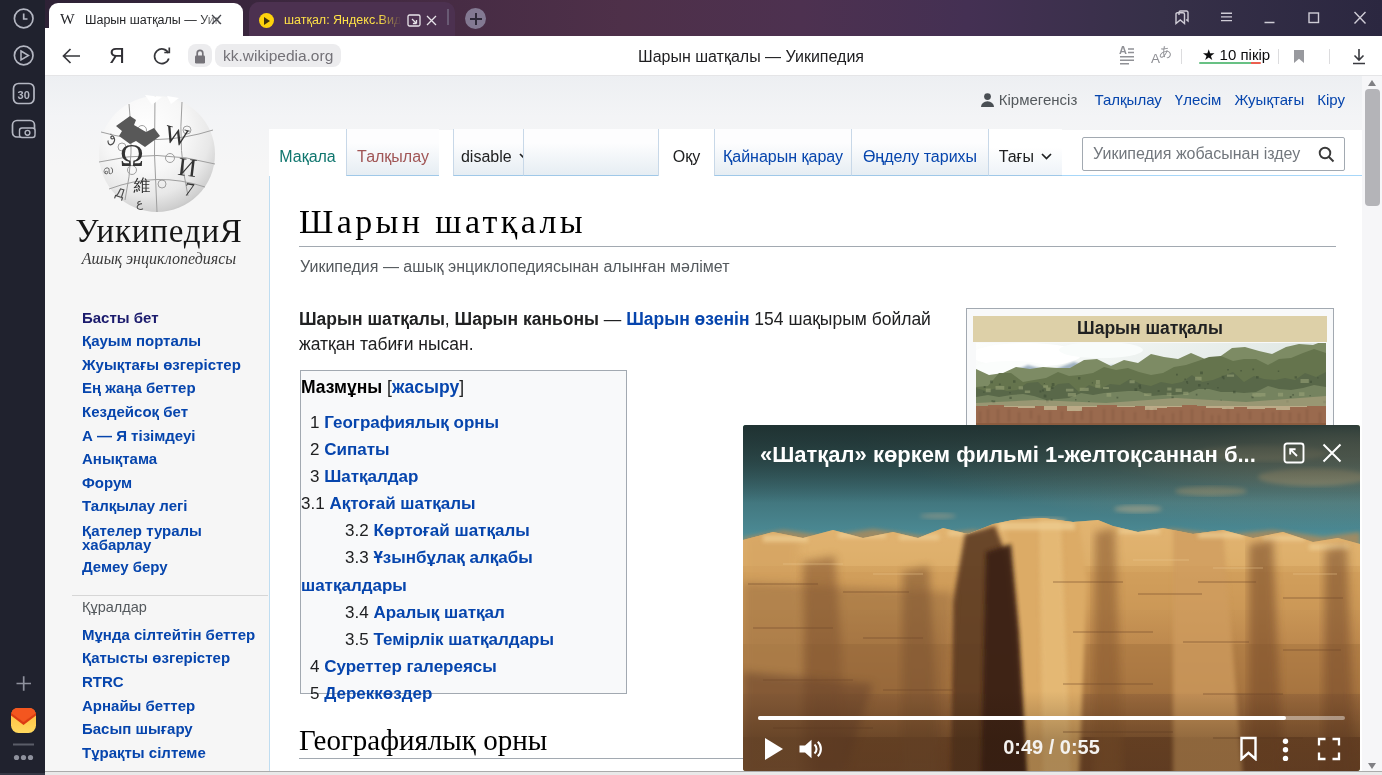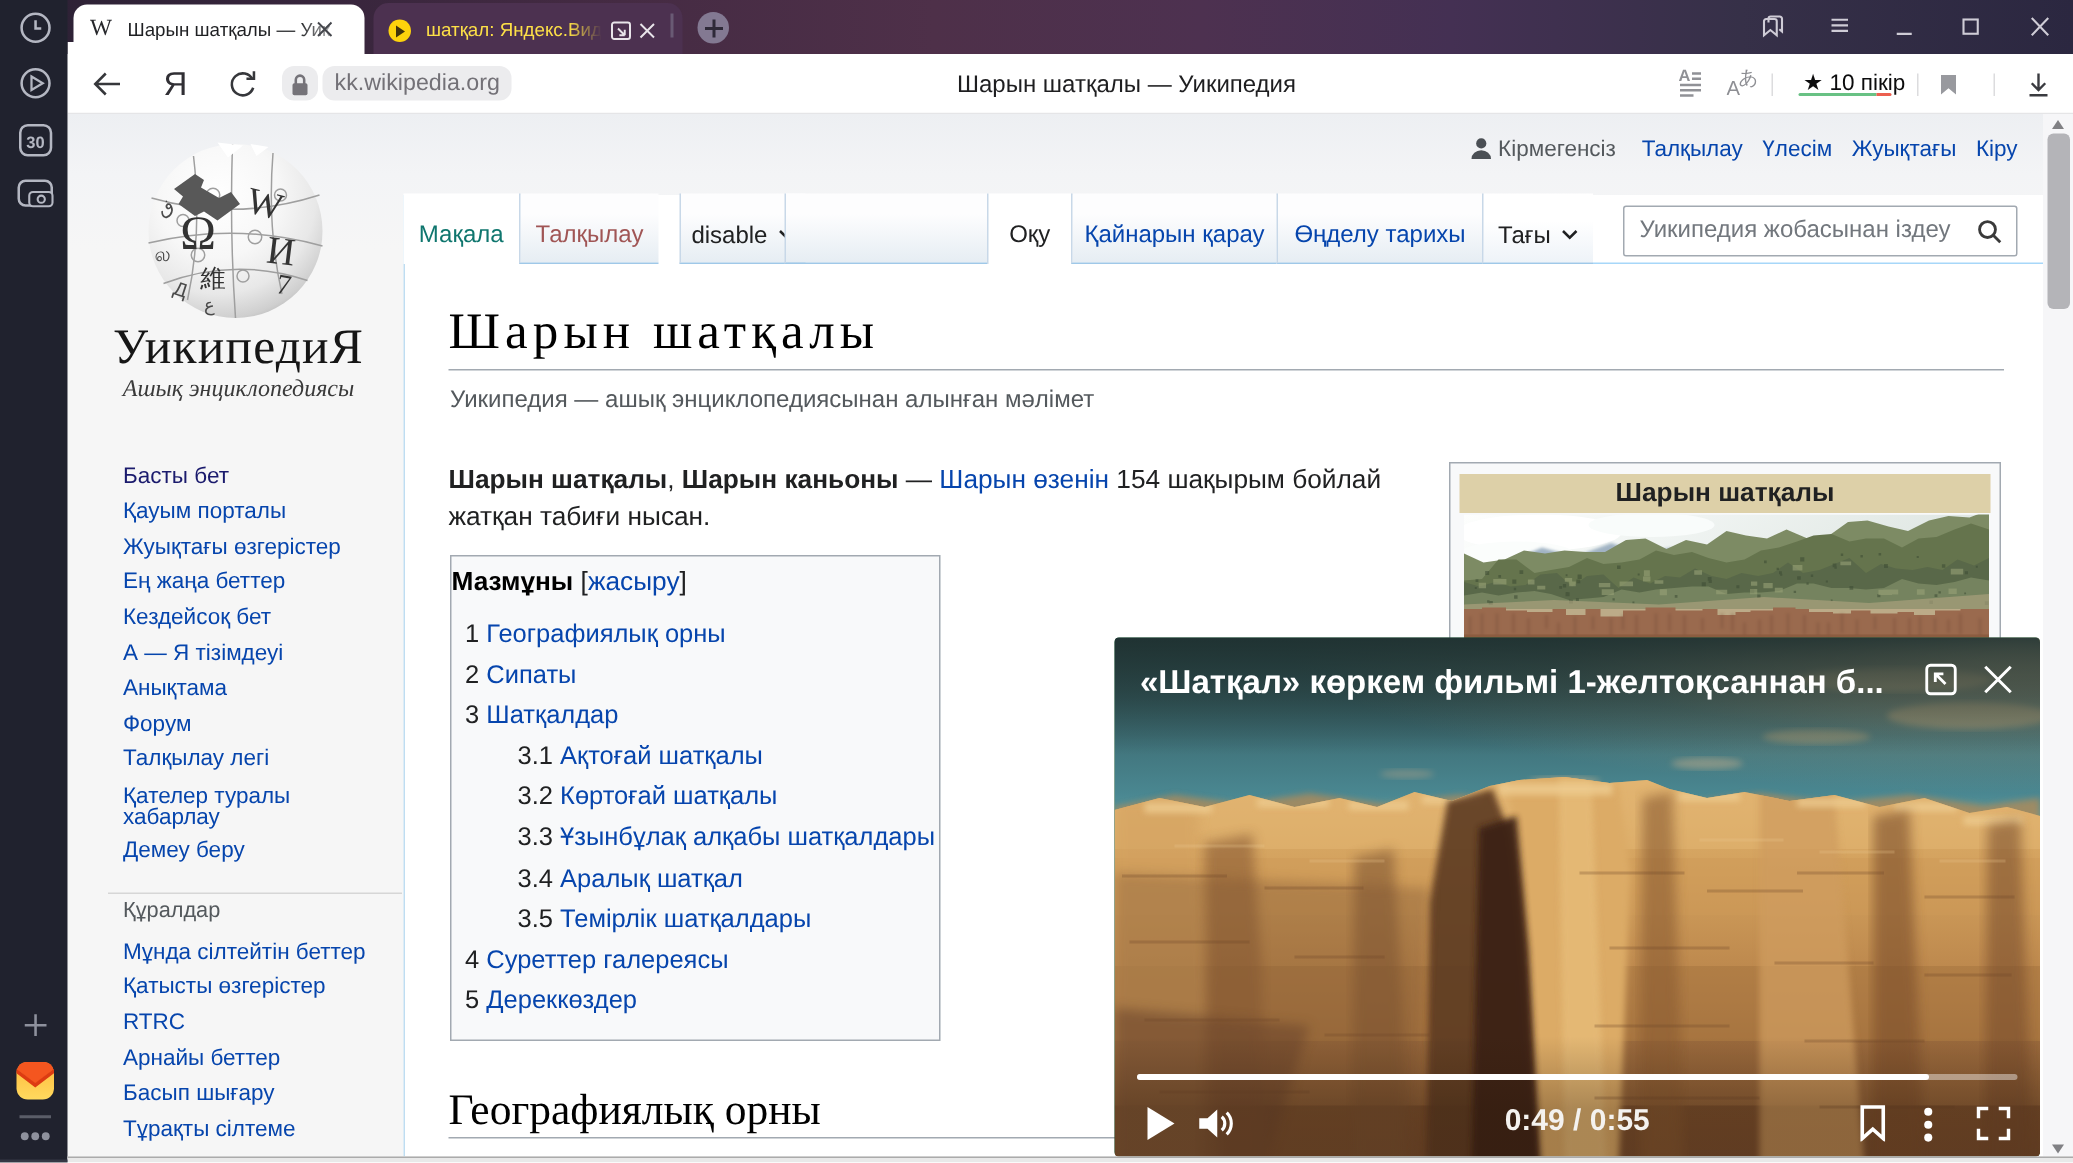--- a/index.html
+++ b/index.html
@@ -30,21 +30,21 @@
 
   
   .abar-ic { position:absolute; top:0; height:40px; }
   #lockpill { position:absolute; left:143px; top:8px; width:24px; height:23px; background:#ececee; border-radius:8px; }
   #urlpill { position:absolute; left:170px; top:8px; height:23px; background:#ececee; border-radius:8px; padding:0 8px; font-size:15.5px; line-height:23px; color:#737177; }
   #pagetitle { position:absolute; left:455px; top:12px; width:502px; text-align:center; font-size:16px; color:#1e1e20; }
 
   
   #page { left:45px; top:76px; width:1317px; height:695px; background:linear-gradient(#edeff2 0px, #f3f4f6 40px, #f6f6f6 90px); z-index:1; overflow:hidden;}
   #contentbg { position:absolute; left:224px; top:54px; width:1093px; height:641px; background:#fff; border-left:1px solid #bfddf1; }
-  a { text-decoration:none; }
+  a { text-decoration:none;font-weight:bold; }
   .bl { color:#0645ad; }
   .rl { color:#a05555; }
   .gray { color:#54595d; }
 
   #pbar { position:absolute; left:0px; top:16px; width:1300px; text-align:right; font-size:15px; line-height:16px; color:#54595d; }
   #pbar span { margin-left:13px; }
 
   #logo { position:absolute; left:12px; top:16px; width:200px; text-align:center; }
 
   .nav { position:absolute; left:37px; font-size:15px; line-height:15px; white-space:nowrap; }
@@ -72,21 +72,21 @@
   #infobox .hd { margin:7px 6px 0 6px; background:#ddd0a8; text-align:center; font-weight:bold; font-size:17.5px; color:#202122; padding:2px 0 3px 0; }
   #infobox .img { position:absolute; left:9px; top:34px; }
 
   
   #scroll { left:1362px; top:76px; width:20px; height:699px; background:#f6f6f8; z-index:2; }
   #thumb { position:absolute; left:2.5px; top:13px; width:15px; height:117px; background:#b4b4b8; border-radius:4px; }
 
   #bottomstrip { left:45px; top:771px; width:1337px; height:4px; background:#e9e9e9; border-top:1px solid #ababab; z-index:40; }
 
   
-  #pip { left:743px; top:425px; width:617px; height:346px; z-index:35; border-radius:3px; overflow:hidden; background:#14532d; }
+  #pip { left:743px; top:425px; width:617px; height:346px; z-index:35; border-radius:3px; overflow:hidden; background:#86efac; }
   #pip-title { position:absolute; left:0; top:0; width:100%; height:78px;
      background:linear-gradient(rgba(30,48,48,0.92), rgba(30,48,48,0.55) 50%, rgba(30,48,48,0)); }
   #pip-title .t { position:absolute; left:17px; top:17px; font-size:22px; font-weight:600; color:#fff; }
   #pip-controls { position:absolute; left:0; bottom:0; width:100%; height:80px; color:#fff; background:linear-gradient(rgba(40,22,10,0), rgba(40,22,10,0.30) 60%); }
   .pbar { position:absolute; left:15px; top:25px; height:4px; border-radius:2px; background:rgba(255,255,255,0.42); width:587px; }
   .pbar .fill { position:absolute; left:0; top:0; height:4px; border-radius:2px; background:#fff; width:528px; }
   #ptime { position:absolute; left:0; width:100%; text-align:center; top:45px; font-size:20px; font-weight:600; color:#f4f2ef; }
 </style>
 </head>
 <body>
@@ -266,21 +266,21 @@
   <div id="subtitle">Уикипедия — ашық энциклопедиясынан алынған мәлімет</div>
 
   <div id="para"><b>Шарын шатқалы</b>, <b>Шарын каньоны</b> — <a class="bl">Шарын өзенін</a> 154 шақырым бойлай жатқан табиғи нысан.</div>
 
   <div id="toc">
     <div class="tt"><b>Мазмұны</b> <span style="color:#202122">[<a class="bl">жасыру</a>]</span></div>
     <ul>
       <li><span class="tn" style="margin-left:9px">1</span> <a class="bl">Географиялық орны</a></li>
       <li><span class="tn" style="margin-left:9px">2</span> <a class="bl">Сипаты</a></li>
       <li><span class="tn" style="margin-left:9px">3</span> <a class="bl">Шатқалдар</a></li>
-      <li><span class="tn" style="margin-left:44px">3.1</span> <a class="bl">Ақтоғай шатқалы</a></li>
+      <li><span class="tn" style="">3.1</span> <a class="bl">Ақтоғай шатқалы</a></li>
       <li><span class="tn" style="margin-left:44px">3.2</span> <a class="bl">Көртоғай шатқалы</a></li>
       <li><span class="tn" style="margin-left:44px">3.3</span> <a class="bl">Ұзынбұлақ алқабы шатқалдары</a></li>
       <li><span class="tn" style="margin-left:44px">3.4</span> <a class="bl">Аралық шатқал</a></li>
       <li><span class="tn" style="margin-left:44px">3.5</span> <a class="bl">Темірлік шатқалдары</a></li>
       <li><span class="tn" style="margin-left:9px">4</span> <a class="bl">Суреттер галереясы</a></li>
       <li><span class="tn" style="margin-left:9px">5</span> <a class="bl">Дереккөздер</a></li>
     </ul>
   </div>
 
   <div id="h2">Географиялық орны</div>

